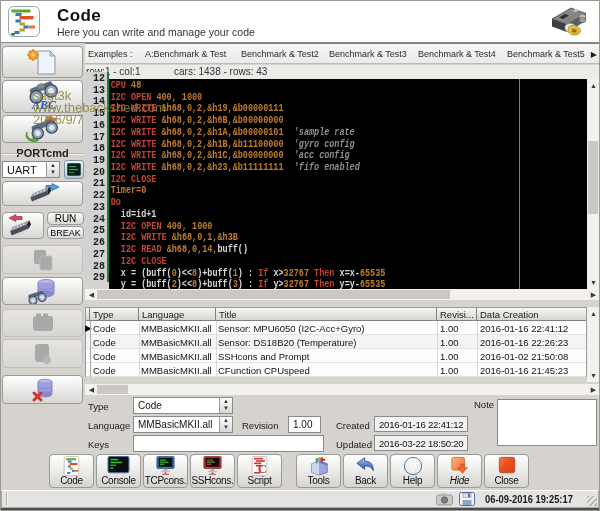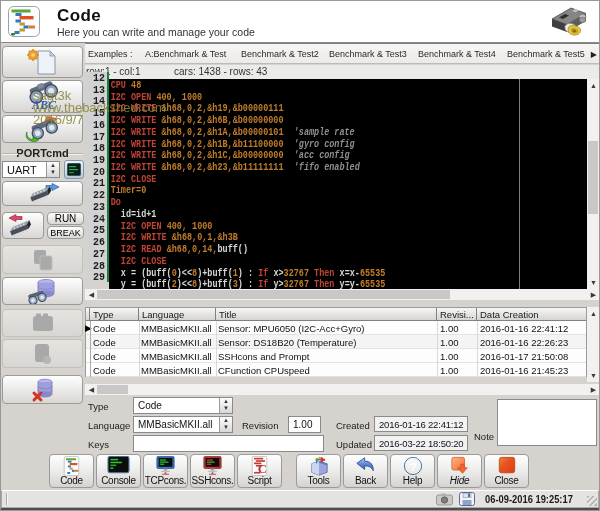--- a/index.html
+++ b/index.html
@@ -334,21 +334,21 @@
       <div class="td" style="left:55px;">MMBasicMKII.all</div>
     <div class="td" style="left:132px;">Sensor: DS18B20 (Temperature)</div>
     <div class="td" style="left:354px;">1.00</div>
       <div class="td" style="left:394px;">2016-01-16 22:26:23</div>
   </div>
   <div class="tr" style="top:41px;height:14px;">
     <div class="td" style="left:7px;">Code</div>
       <div class="td" style="left:55px;">MMBasicMKII.all</div>
     <div class="td" style="left:132px;">SSHcons and Prompt</div>
     <div class="td" style="left:354px;">1.00</div>
-      <div class="td" style="left:394px;">2016-01-17 21:50:08</div>
+      <div class="td" style="left:394px;">2016-01-02 21:50:08</div>
   </div>
   <div class="tr" style="top:55px;height:14px;">
     <div class="td" style="left:7px;">Code</div>
       <div class="td" style="left:55px;">MMBasicMKII.all</div>
     <div class="td" style="left:132px;">CFunction CPUspeed</div>
     <div class="td" style="left:354px;">1.00</div>
       <div class="td" style="left:394px;">2016-01-16 21:45:23</div>
   </div>
   <div style="position:absolute;left:4px;top:13px;width:1px;height:56px;background:#aaa;"></div>
   <div style="position:absolute;left:53px;top:13px;width:1px;height:56px;background:#d9d9d9;"></div>
@@ -365,21 +365,21 @@
   <div class="sbthumb" style="left:12px;top:1px;width:31px;height:9px;"></div>
   <div class="sbarrow" style="right:1px;top:0;">▶</div>
 </div>
 
 <div class="abs flabel" style="left:88px;top:401px;">Type</div>
 <div class="abs flabel" style="left:88px;top:420px;">Language</div>
 <div class="abs flabel" style="left:88px;top:439px;">Keys</div>
 <div class="abs flabel" style="left:242px;top:420px;">Revision</div>
 <div class="abs flabel" style="left:336px;top:420px;">Created</div>
 <div class="abs flabel" style="left:336px;top:439px;">Updated</div>
-<div class="abs flabel" style="left:474px;top:399px;margin-top:32px;">Note</div>
+<div class="abs flabel" style="left:474px;top:399px;">Note</div>
 <div class="abs fin" style="left:133px;top:397px;width:100px;height:17px;">Code<div class="spin" style="height:15px;">▲<br>▼</div></div>
 <div class="abs fin" style="left:133px;top:416px;width:100px;height:17px;">MMBasicMKII.all<div class="spin" style="height:15px;">▲<br>▼</div></div>
 <div class="abs fin" style="left:133px;top:435px;width:191px;height:17px;"></div>
 <div class="abs fin" style="left:288px;top:416px;width:33px;height:17px;">1.00</div>
 <div class="abs fin" style="left:374px;top:416px;width:94px;height:16px;background:#f2f2f2;font-size:9.5px;letter-spacing:-0.2px;">2016-01-16 22:41:12</div>
 <div class="abs fin" style="left:374px;top:435px;width:94px;height:16px;background:#f2f2f2;font-size:9.5px;letter-spacing:-0.2px;">2016-03-22 18:50:20</div>
 <div class="abs fin" style="left:497px;top:399px;width:100px;height:47px;"></div>
 
 <div id="toolbar" class="abs">
 <div class="tbtn" style="left:49px;">

